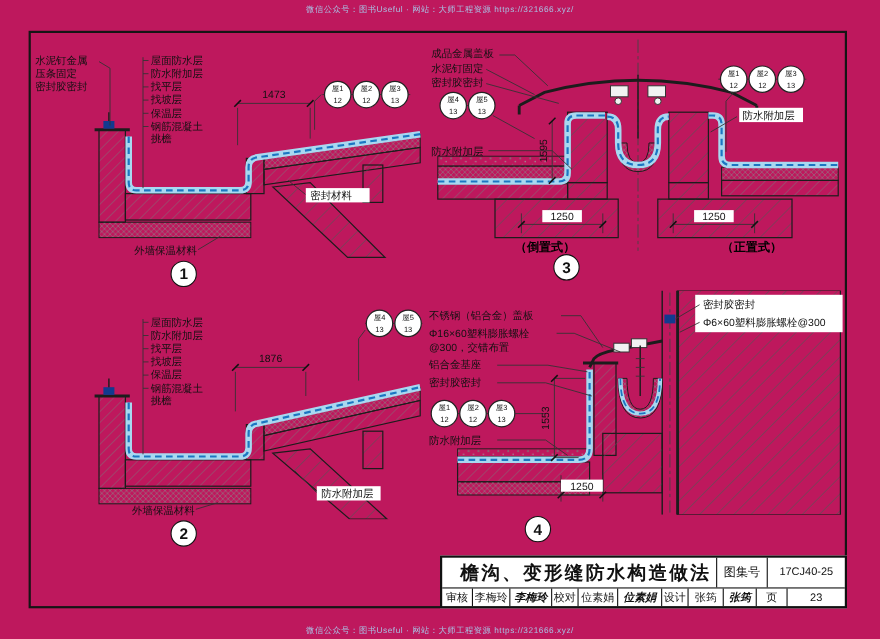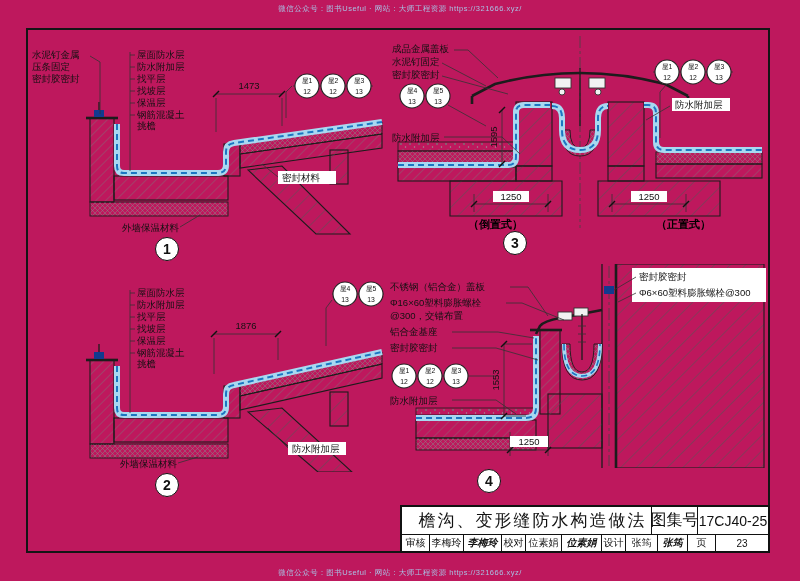--- a/index.html
+++ b/index.html
@@ -17,23 +17,23 @@
             font-size:14px; font-weight:bold; background:#fff; }
   .captext { font-size:13.5px; font-weight:bold; letter-spacing:1px; }
   
   .tb { position:absolute; left:400px; top:505px; width:370px; height:48px;
         border:2px solid #111; background:#fff; display:flex; flex-direction:column; }
   .tb-r1 { display:flex; height:28px; border-bottom:1.5px solid #111; }
   .tb-r2 { display:flex; flex:1; }
   .tb .c { border-right:1.5px solid #111; display:flex; align-items:center;
            justify-content:center; overflow:hidden; white-space:nowrap; }
   .tb .c:last-child { border-right:none; }
-  .tb-title { flex:1; font-size:17px; font-weight:normal; letter-spacing:2px;padding-left:12px; }
-  .tb-al { width:46px; font-size:16px; }
-  .tb-no { width:70px; font-size:14px; }
+  .tb-title { flex:1; font-size:17px; font-weight:bold; letter-spacing:2px;padding-left:12px; }
+  .tb-al { width:46px; font-size:11px; }
+  .tb-no { width:70px; font-size:10px; }
   .tb-r2 .c { font-size:10px; }
   .sig { font-family:"Liberation Serif","DejaVu Serif",serif; font-style:italic;
          font-weight:bold; font-size:11px; }
   
   .oln { fill:none; stroke:#1c1c1c; stroke-width:1.3; }
   .thk { fill:none; stroke:#1c1c1c; stroke-width:2.6; }
   .hA  { fill:url(#hA); stroke:#1c1c1c; stroke-width:1.1; }
   .hB  { fill:url(#hB); stroke:#1c1c1c; stroke-width:1.1; }
   .ins { fill:url(#ins); stroke:#1c1c1c; stroke-width:0.9; }
   .spk { fill:url(#spk); stroke:#1c1c1c; stroke-width:0.8; }

